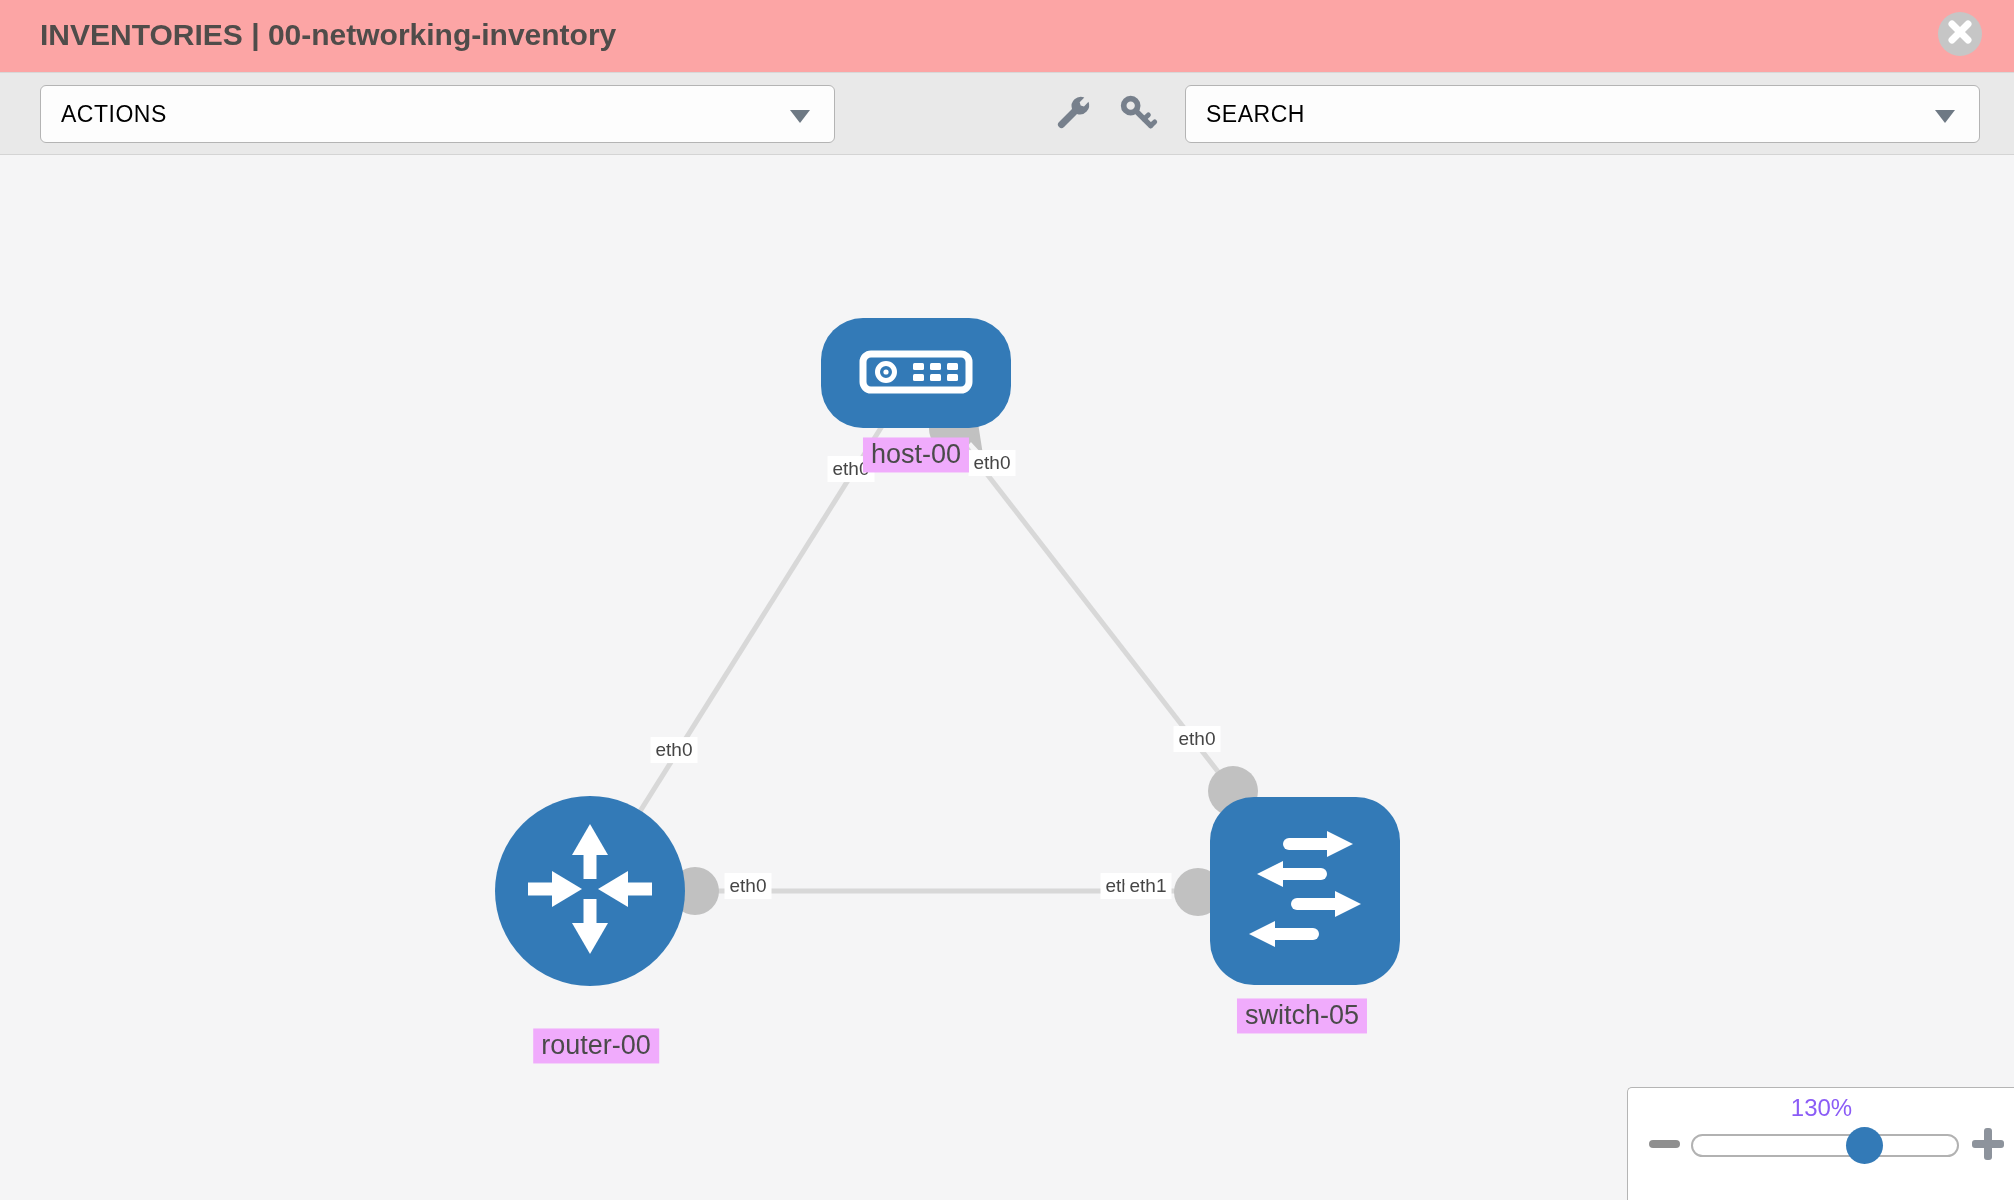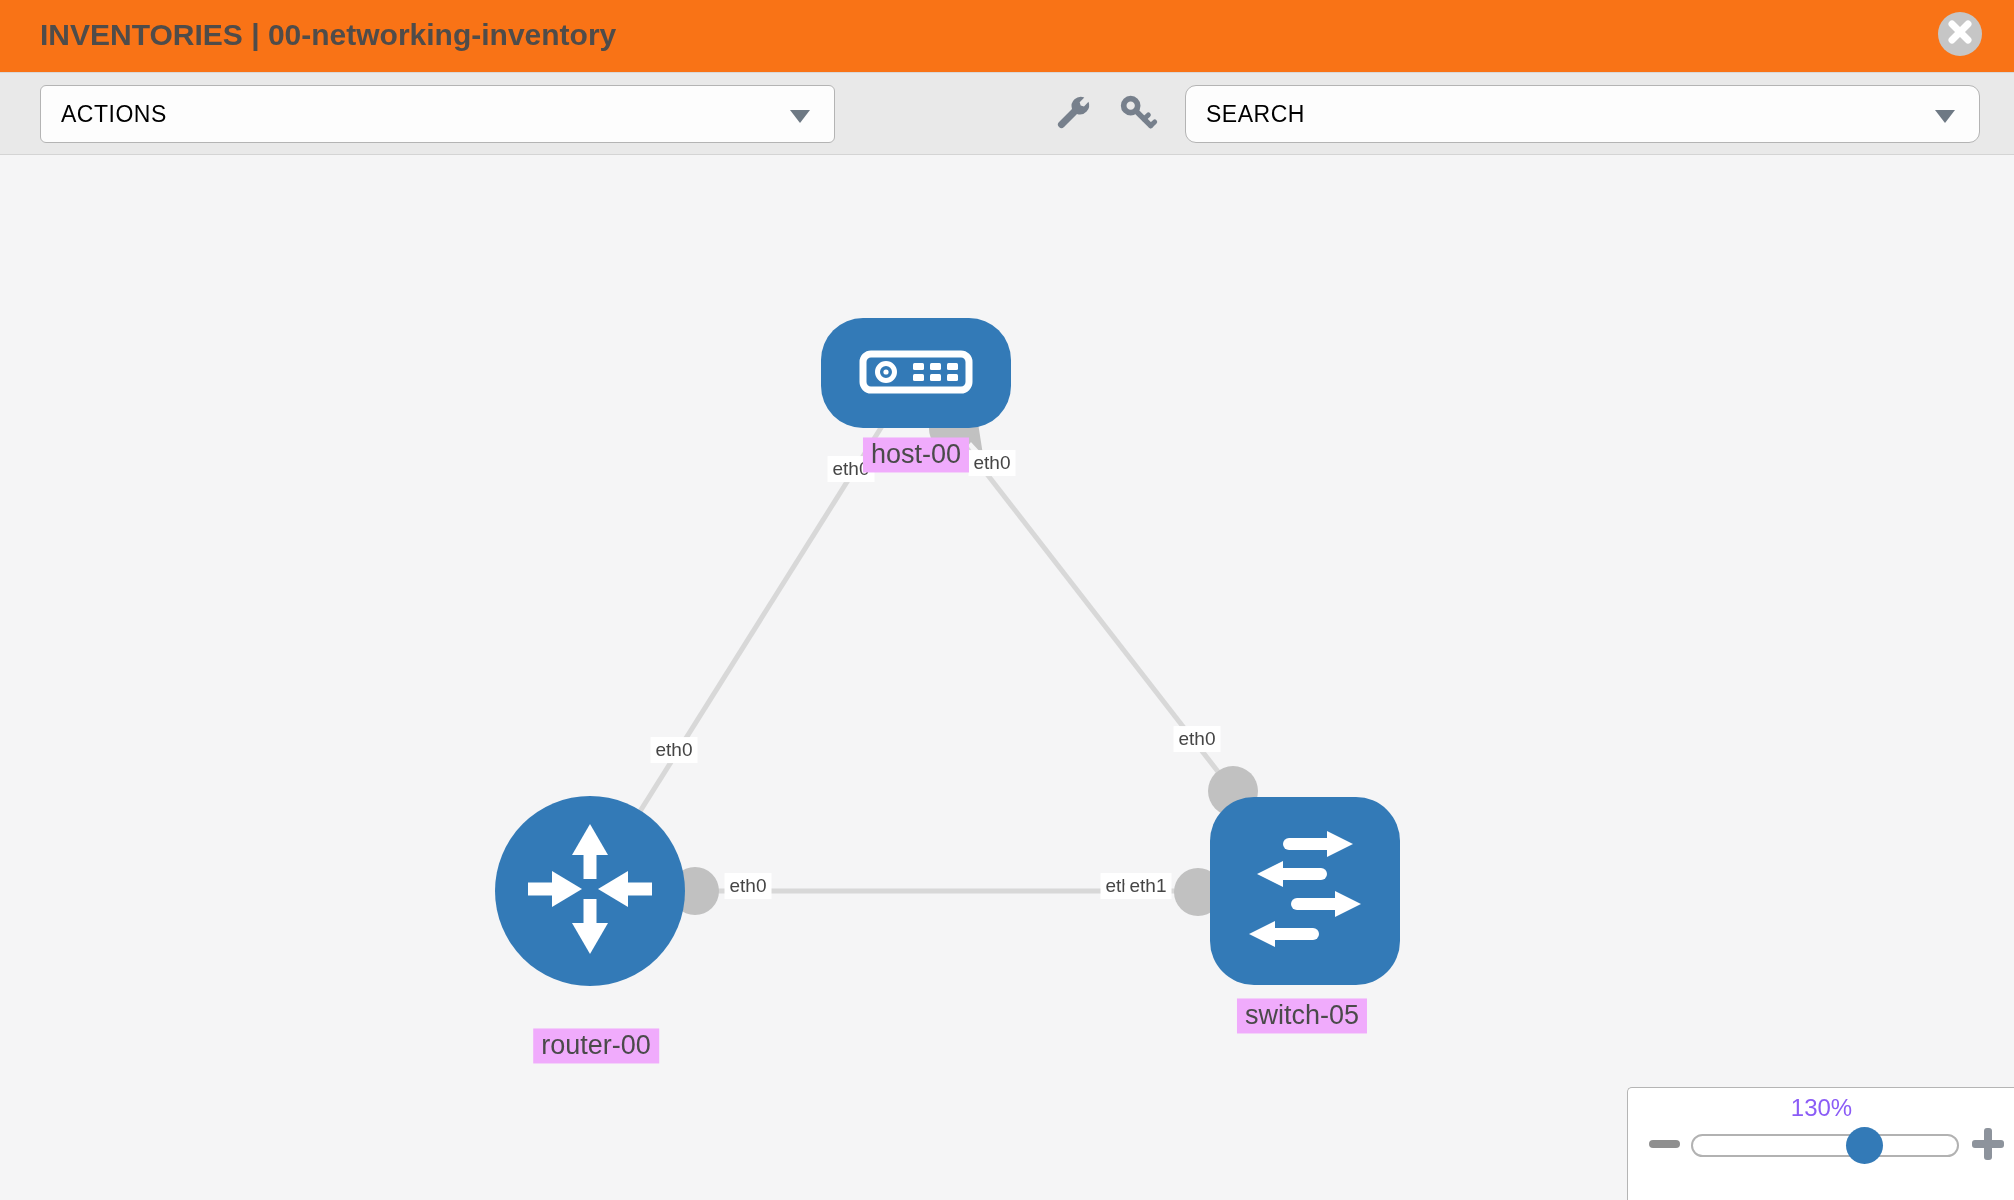--- a/index.html
+++ b/index.html
@@ -5,21 +5,21 @@
   * { margin:0; padding:0; box-sizing:border-box; }
   html,body { width:2014px; height:1200px; overflow:hidden; }
   body {
     font-family:"Liberation Sans","DejaVu Sans",sans-serif;
     background:#f5f5f5; position:relative; color:#4a4a4a;
   }
 
   
   .header {
     position:absolute; left:0; top:0; width:2014px; height:72px;
-    background:#f97316; z-index:30;
+    background:#fca5a5; z-index:30;
   }
   .header-title {
     position:absolute; left:40px; top:18px;
     font-size:30px; font-weight:700; color:#4f4c4a; letter-spacing:0;
   }
   .close-btn {
     position:absolute; left:1938px; top:12px; width:44px; height:44px;
     border-radius:50%; background:#c6c6c6; cursor:pointer;
     display:flex; align-items:center; justify-content:center;
   }
@@ -137,21 +137,21 @@
     <span>
       <svg width="42" height="40" viewBox="0 0 24 24" fill="none" stroke="#77808c">
         <circle cx="7.6" cy="7.6" r="4.2" stroke-width="3.4"></circle>
         <path d="M10.8 10.8 L19.6 19.6" stroke-width="3.2" stroke-linecap="round"></path>
         <path d="M15.6 15.6 L18.2 13.2" stroke-width="3.0" stroke-linecap="round"></path>
         <path d="M19.6 19.6 L22.0 17.4" stroke-width="3.0" stroke-linecap="round"></path>
       </svg>
     </span>
   </div>
 
-  <div class="fake-select" style="left:1185px; width:795px;border-radius:11px;">
+  <div class="fake-select" style="left:1185px; width:795px;">
     <span class="sel-label">SEARCH</span>
     <span class="caret"></span>
   </div>
 </div>
 
 <div class="canvas">
 
   <svg class="links-svg" width="2014" height="1045" viewBox="0 0 2014 1045">
 
     <line x1="916" y1="217" x2="590" y2="736" stroke="#d8d8d8" stroke-width="5"></line>

